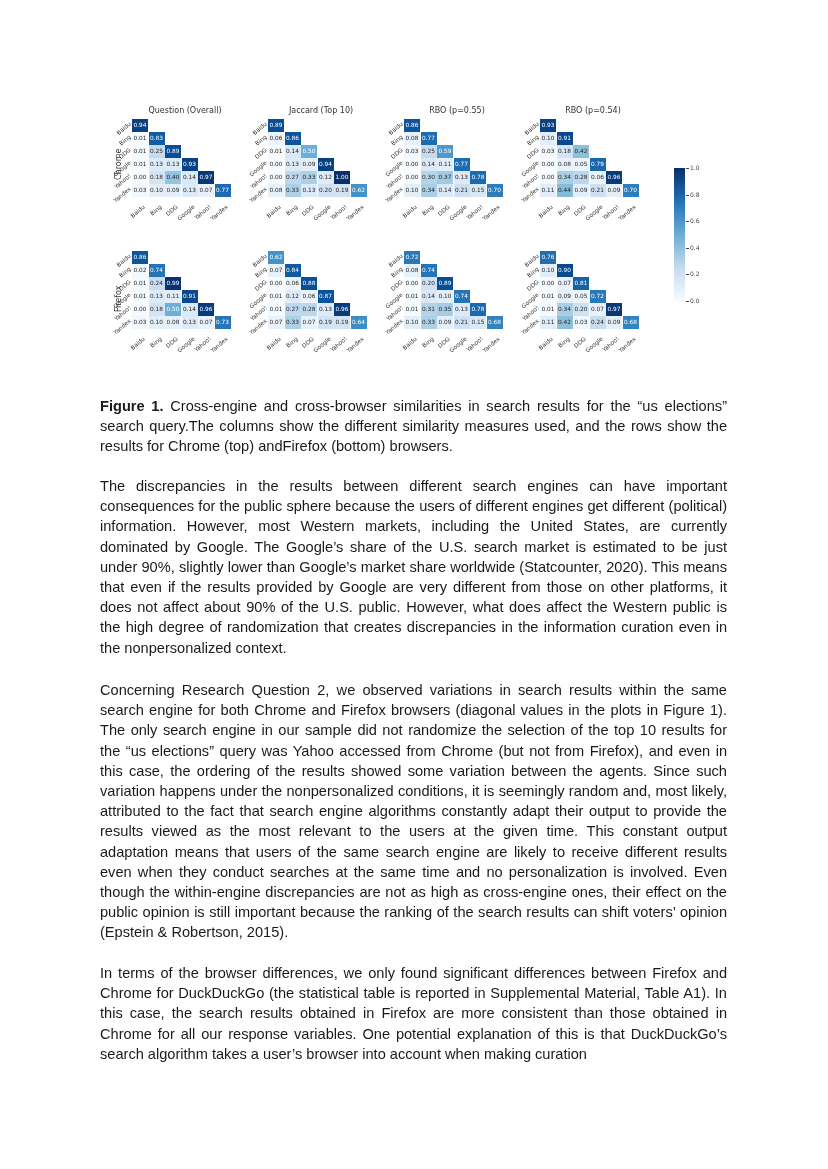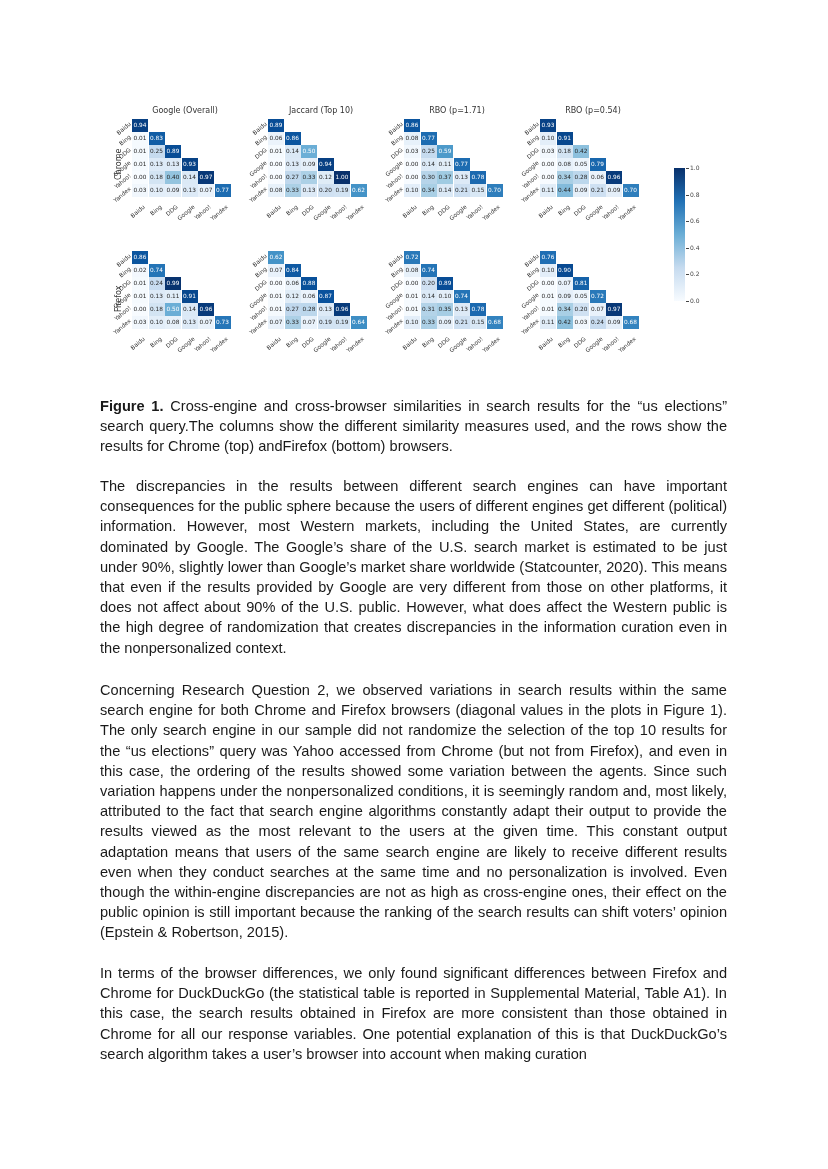--- a/index.html
+++ b/index.html
@@ -16,21 +16,21 @@
   .cbtick { position: absolute; left: 590px; font-size: 6px; color: #444; font-family: "DejaVu Sans", sans-serif; }
   .cbtick::before { content: ""; position: absolute; left: -4px; top: 4px; width: 3px; height: 1px; background: #444; }
   .text { position: absolute; left: 100px; width: 627px; font-size: 14.6px; line-height: 20.2px; text-align: justify; color: #1a1a1a; }
   .caption b { font-weight: bold; }
 </style>
 </head>
 <body>
 
 <div class="figure" id="figure">
     <div class="panel" style="left: 10px; top: 0px;">
-      <div class="panel-title">Google (Overall)</div>
+      <div class="panel-title">Question (Overall)</div>
       <div class="grid">
         <div class="cell" style="left: 0px; top: 0px; background: rgb(8, 64, 131); color: rgb(255, 255, 255);">0.94</div>
         <div class="rowlab" style="left: -28px; top: 1px;">Baidu</div>
         <div class="cell" style="left: 0px; top: 13px; background: rgb(245, 250, 254); color: rgb(38, 38, 38);">0.01</div>
         <div class="cell" style="left: 16.5px; top: 13px; background: rgb(17, 93, 165); color: rgb(255, 255, 255);">0.83</div>
         <div class="rowlab" style="left: -28px; top: 14px;">Bing</div>
         <div class="cell" style="left: 0px; top: 26px; background: rgb(245, 250, 254); color: rgb(38, 38, 38);">0.01</div>
         <div class="cell" style="left: 16.5px; top: 26px; background: rgb(198, 219, 239); color: rgb(38, 38, 38);">0.25</div>
         <div class="cell" style="left: 33px; top: 26px; background: rgb(8, 77, 150); color: rgb(255, 255, 255);">0.89</div>
         <div class="rowlab" style="left: -28px; top: 27px;">DDG</div>
@@ -93,21 +93,21 @@
         <div class="rowlab" style="left: -28px; top: 66px;">Yandex</div>
         <div class="collab" style="left: -14px; top: 84px;">Baidu</div>
         <div class="collab" style="left: 2.5px; top: 84px;">Bing</div>
         <div class="collab" style="left: 19px; top: 84px;">DDG</div>
         <div class="collab" style="left: 35.5px; top: 84px;">Google</div>
         <div class="collab" style="left: 52px; top: 84px;">Yahoo!</div>
         <div class="collab" style="left: 68.5px; top: 84px;">Yandex</div>
       </div>
     </div>
     <div class="panel" style="left: 282px; top: 0px;">
-      <div class="panel-title">RBO (p=1.71)</div>
+      <div class="panel-title">RBO (p=0.55)</div>
       <div class="grid">
         <div class="cell" style="left: 0px; top: 0px; background: rgb(11, 85, 159); color: rgb(255, 255, 255);">0.86</div>
         <div class="rowlab" style="left: -28px; top: 1px;">Baidu</div>
         <div class="cell" style="left: 0px; top: 13px; background: rgb(231, 241, 250); color: rgb(38, 38, 38);">0.08</div>
         <div class="cell" style="left: 16.5px; top: 13px; background: rgb(29, 108, 177); color: rgb(255, 255, 255);">0.77</div>
         <div class="rowlab" style="left: -28px; top: 14px;">Bing</div>
         <div class="cell" style="left: 0px; top: 26px; background: rgb(241, 247, 253); color: rgb(38, 38, 38);">0.03</div>
         <div class="cell" style="left: 16.5px; top: 26px; background: rgb(198, 219, 239); color: rgb(38, 38, 38);">0.25</div>
         <div class="cell" style="left: 33px; top: 26px; background: rgb(77, 154, 202); color: rgb(255, 255, 255);">0.59</div>
         <div class="rowlab" style="left: -28px; top: 27px;">DDG</div>

